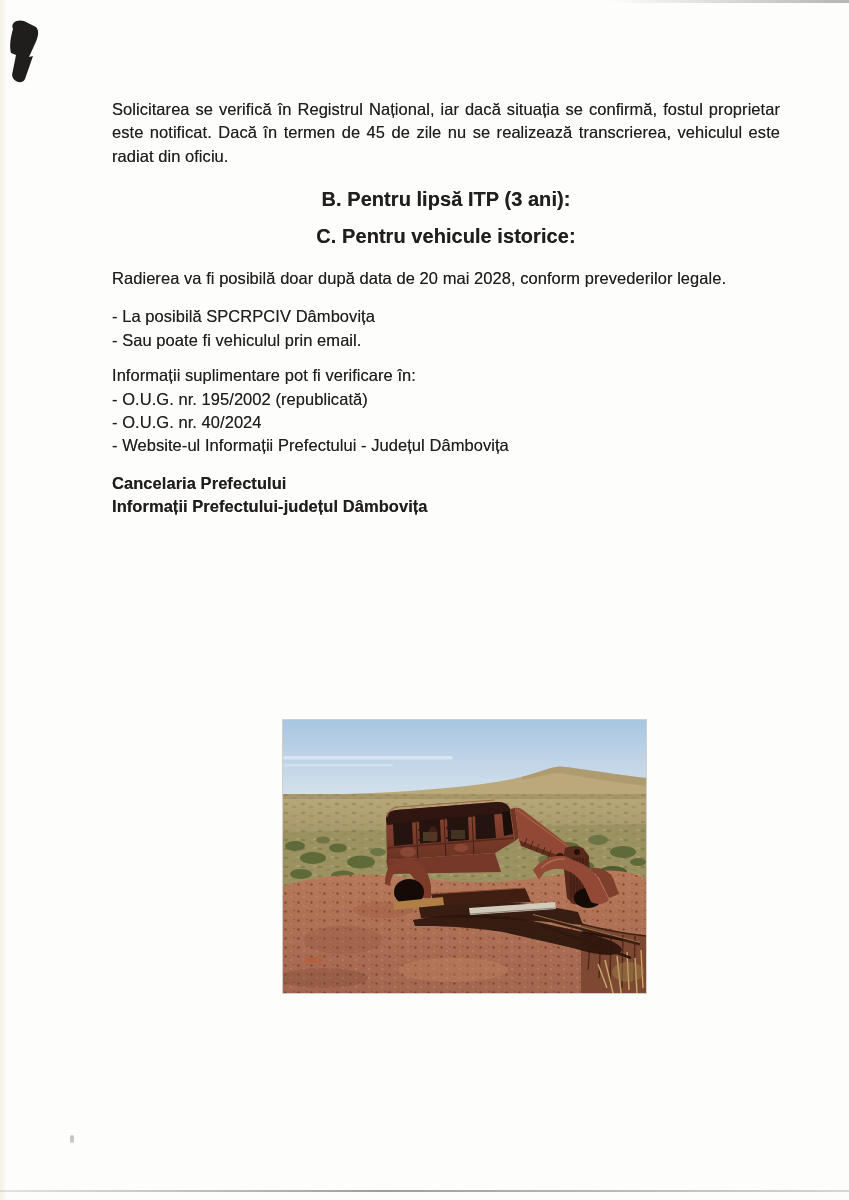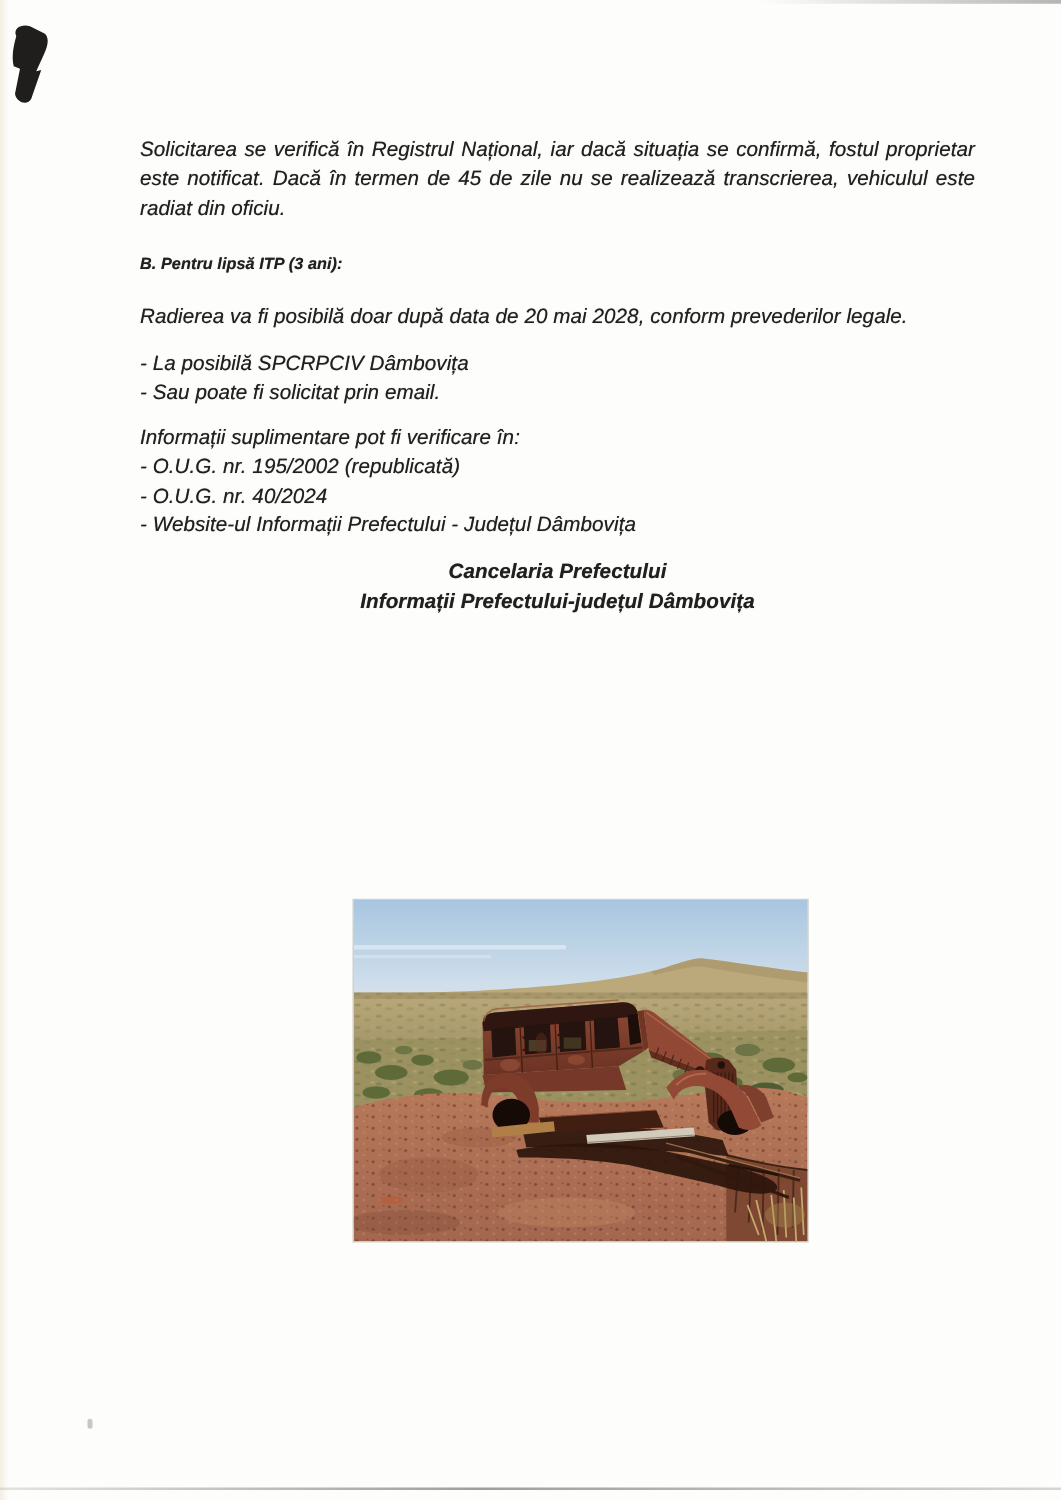--- a/index.html
+++ b/index.html
@@ -26,36 +26,36 @@
   .edge-bottom{
     position:absolute;top:1190px;left:0;width:100%;height:2px;
     background:linear-gradient(90deg,rgba(150,150,150,.25),rgba(95,95,95,.6) 45%,rgba(140,140,140,.35));
   }
   .scan-speck{
     position:absolute;left:70px;top:1135px;width:4px;height:8px;
     background:#b9b9b9;border-radius:2px;opacity:.8;
   }
   .scan-mark{position:absolute;left:7px;top:19px;width:34px;height:66px;}
   
-  .content{position:absolute;left:112px;top:109px;width:668px;font-style:italic;}
+  .content{position:absolute;left:112px;top:98px;width:668px;}
   .content p,.content h3,.content div.line{
     margin:0;font-size:16.5px;line-height:23.4px;
     letter-spacing:.05px;
     text-shadow:0 0 .6px rgba(32,30,28,.65);
   }
   .just{text-align:justify;}
-  h3.doc-heading{font-weight:700;font-size:13px;}
+  h3.doc-heading{font-weight:700;font-size:20px;text-align:center;}
   .mt-b{margin-top:20px!important;}
   .mt-p2{margin-top:19px!important;}
   .mt-c{margin-top:13px!important;}
   .mt-p3{margin-top:19px!important;}
   .mt-req{margin-top:15px!important;}
   .mt-info{margin-top:12px!important;}
   .mt-close{margin-top:27px!important;}
-  .mt-sig{margin-top:14px!important;text-align:center;}
+  .mt-sig{margin-top:14px!important;}
   .indent{padding-left:4px;}
   .bold{font-weight:700;}
   
   .photo{
     position:absolute;left:283px;top:720px;width:363px;height:273px;
     box-shadow:0 0 0 1px rgba(175,170,158,.55);
     background:#cfdbe4;
   }
   .photo svg{display:block;width:100%;height:100%;filter:blur(.4px) saturate(1.04);}
 </style>
@@ -71,26 +71,27 @@
   <svg class="scan-mark" viewBox="0 0 34 66">
     <path style="fill:var(--artifact,#141210)" opacity="0.95" d="M6,10 C3,3 11,0 17,2 L29,8 C33,12 31,19 27,27 L22,38 L26,37 L18,60 C15,66 6,63 5,56 L9,36 L4,34 C2,26 4,17 6,10 Z"></path>
   </svg>
 
   <div class="content">
     <p class="just">Solicitarea se verifică în Registrul Național, iar dacă situația se confirmă, fostul proprietar este notificat. Dacă în termen de 45 de zile nu se realizează transcrierea, vehiculul este radiat din oficiu.</p>
 
     <h3 class="doc-heading mt-b">B. Pentru lipsă ITP (3 ani):</h3>
 
 
+    <h3 class="doc-heading mt-c">C. Pentru vehicule istorice:</h3>
 
     <p class="mt-p3">Radierea va fi posibilă doar după data de 20 mai 2028, conform prevederilor legale.</p>
 
     <div class="mt-req">
       <div class="line">- La posibilă SPCRPCIV Dâmbovița</div>
-      <div class="line">- Sau poate fi solicitat prin email.</div>
+      <div class="line">- Sau poate fi vehiculul prin email.</div>
     </div>
 
     <div class="mt-info">
       <div class="line">Informații suplimentare pot fi verificare în:</div>
       <div class="line">- O.U.G. nr. 195/2002 (republicată)</div>
       <div class="line">- O.U.G. nr. 40/2024</div>
       <div class="line">- Website-ul Informații Prefectului - Județul Dâmbovița</div>
     </div>
 
 

